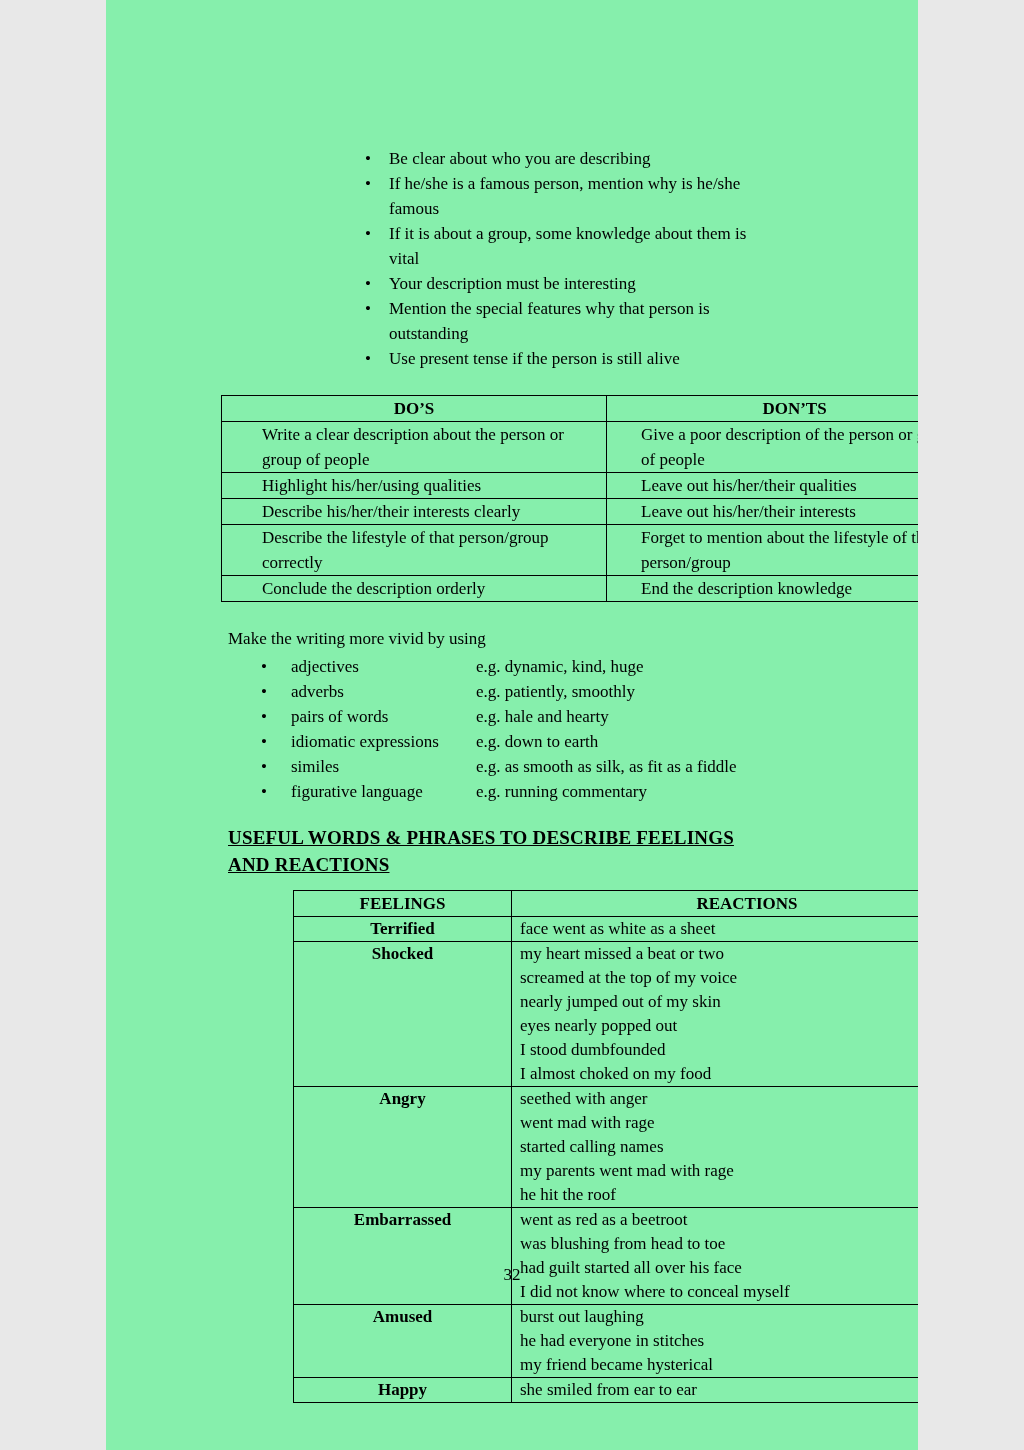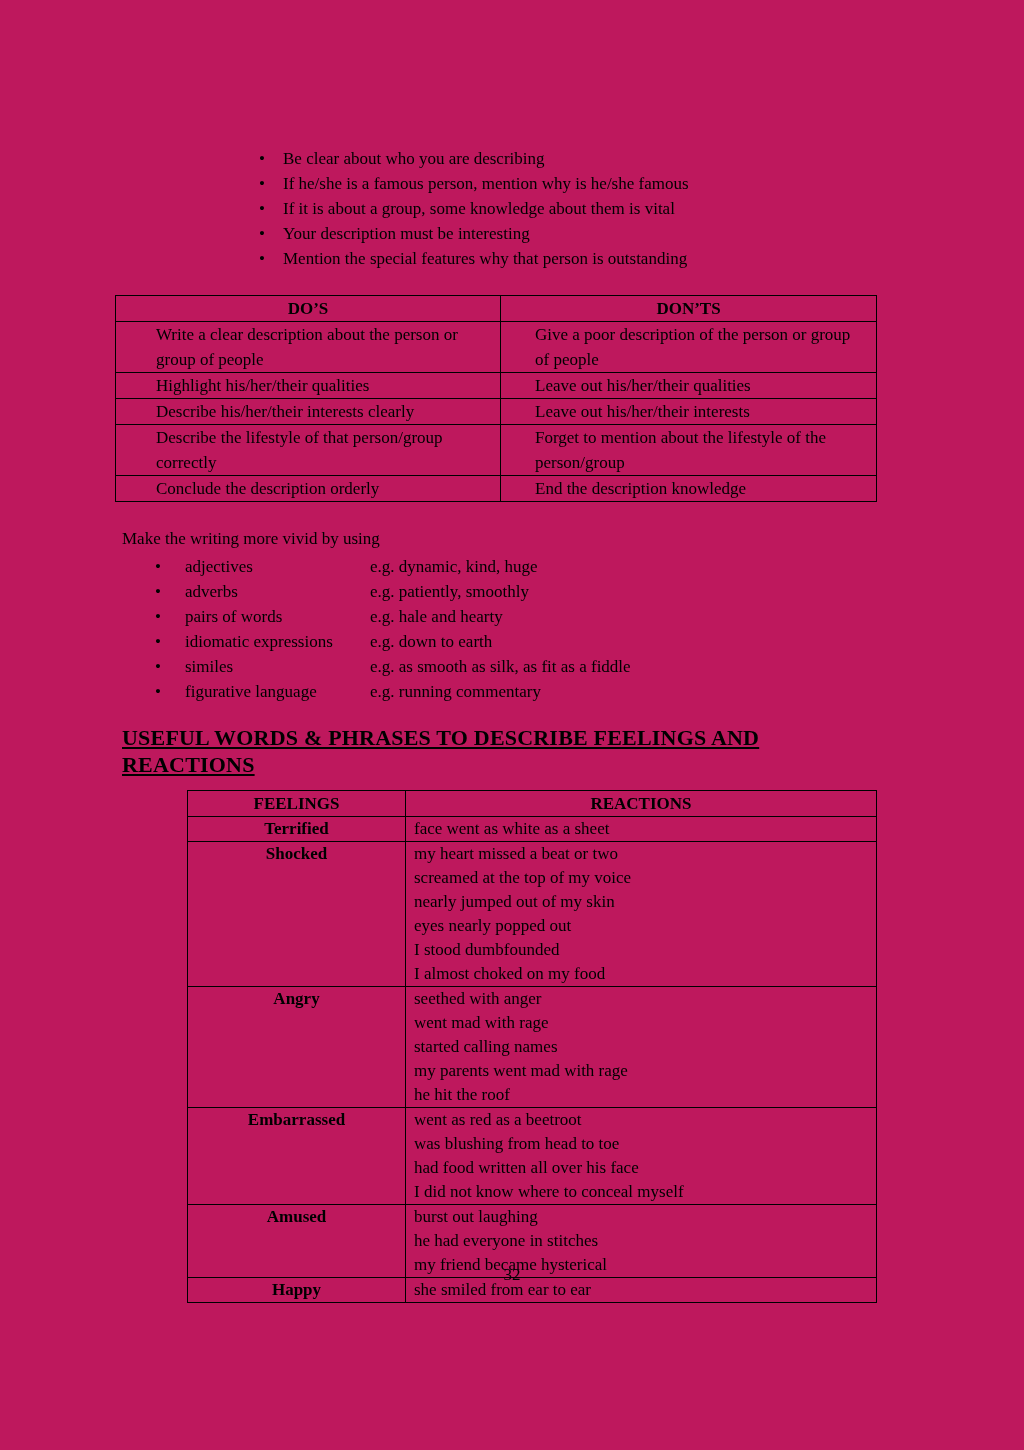--- a/index.html
+++ b/index.html
@@ -1,21 +1,21 @@
 <!DOCTYPE html>
 <html><head>
 <meta charset="utf-8">
 <style>
   html, body { margin: 0; padding: 0; background: #e8e8e8; }
   .page {
     position: relative;
-    width: 1024px;
+    width: 812px;
     height: 1450px;
     margin: 0 auto;
-    background: #be185d;
+    background: #86efac;
     color: #000000;
     font-family: "Liberation Serif", serif;
     font-size: 17px;
     box-sizing: border-box;
     padding: 146px 148px 0 115px;
     overflow: hidden;
   }
 
   
   ul.intro-bullets { list-style: none; margin: 0; padding: 0 0 0 138px; }
@@ -39,21 +39,21 @@
   ul.vivid-list { list-style: none; margin: 0; padding: 0; }
   ul.vivid-list li { display: flex; line-height: 25px; padding-left: 40px; }
   ul.vivid-list li::before { content: "\2022"; flex: 0 0 30px; }
   ul.vivid-list .term { flex: 0 0 185px; }
   ul.vivid-list .example { flex: 1; }
 
   
   .useful-heading {
     margin: 20px 0 0 7px;
     font-weight: bold;
-    font-size: 22px;
+    font-size: 19px;
     line-height: 27px;
     text-decoration: underline;
     letter-spacing: 0.2px;
   }
 
   
   table.feelings-table { margin: 12px 17px 0 72px; width: 689px; table-layout: fixed; padding-left: 20px; }
   table.feelings-table th, table.feelings-table td {
     border: 1px solid #000; padding: 0; vertical-align: top;
   }
@@ -79,40 +79,41 @@
 <body>
 
 <div class="page">
 
   <ul class="intro-bullets">
     <li>Be clear about who you are describing</li>
     <li>If he/she is a famous person, mention why is he/she famous</li>
     <li>If it is about a group, some knowledge about them is vital</li>
     <li>Your description must be interesting</li>
     <li>Mention the special features why that person is outstanding</li>
+    <li>Use present tense if the person is still alive</li>
   </ul>
 
   <table class="dos-table">
     <colgroup>
         <col class="c1">
         <col class="c2">
       </colgroup>
     <thead>
       <tr>
         <th>DO’S</th>
         <th>DON’TS</th>
       </tr>
     </thead>
     <tbody>
       <tr>
         <td class="do-cell">Write a clear description about the person or group of people</td>
         <td class="dont-cell">Give a poor description of the person or group of people</td>
       </tr>
       <tr>
-        <td class="do-cell">Highlight his/her/their qualities</td>
+        <td class="do-cell">Highlight his/her/using qualities</td>
         <td class="dont-cell">Leave out his/her/their qualities</td>
       </tr>
       <tr>
         <td class="do-cell">Describe his/her/their interests clearly</td>
         <td class="dont-cell">Leave out his/her/their interests</td>
       </tr>
       <tr>
         <td class="do-cell">Describe the lifestyle of that person/group correctly</td>
         <td class="dont-cell">Forget to mention about the lifestyle of the person/group</td>
       </tr>
@@ -191,21 +192,21 @@
           <div class="reaction-line">started calling names</div>
           <div class="reaction-line">my parents went mad with rage</div>
           <div class="reaction-line">he hit the roof</div>
         </td>
       </tr>
       <tr>
         <td class="feeling-cell">Embarrassed</td>
         <td class="reactions-cell">
           <div class="reaction-line">went as red as a beetroot</div>
           <div class="reaction-line">was blushing from head to toe</div>
-          <div class="reaction-line">had food written all over his face</div>
+          <div class="reaction-line">had guilt started all over his face</div>
           <div class="reaction-line">I did not know where to conceal myself</div>
         </td>
       </tr>
       <tr>
         <td class="feeling-cell">Amused</td>
         <td class="reactions-cell">
           <div class="reaction-line">burst out laughing</div>
           <div class="reaction-line">he had everyone in stitches</div>
           <div class="reaction-line">my friend became hysterical</div>
         </td>

